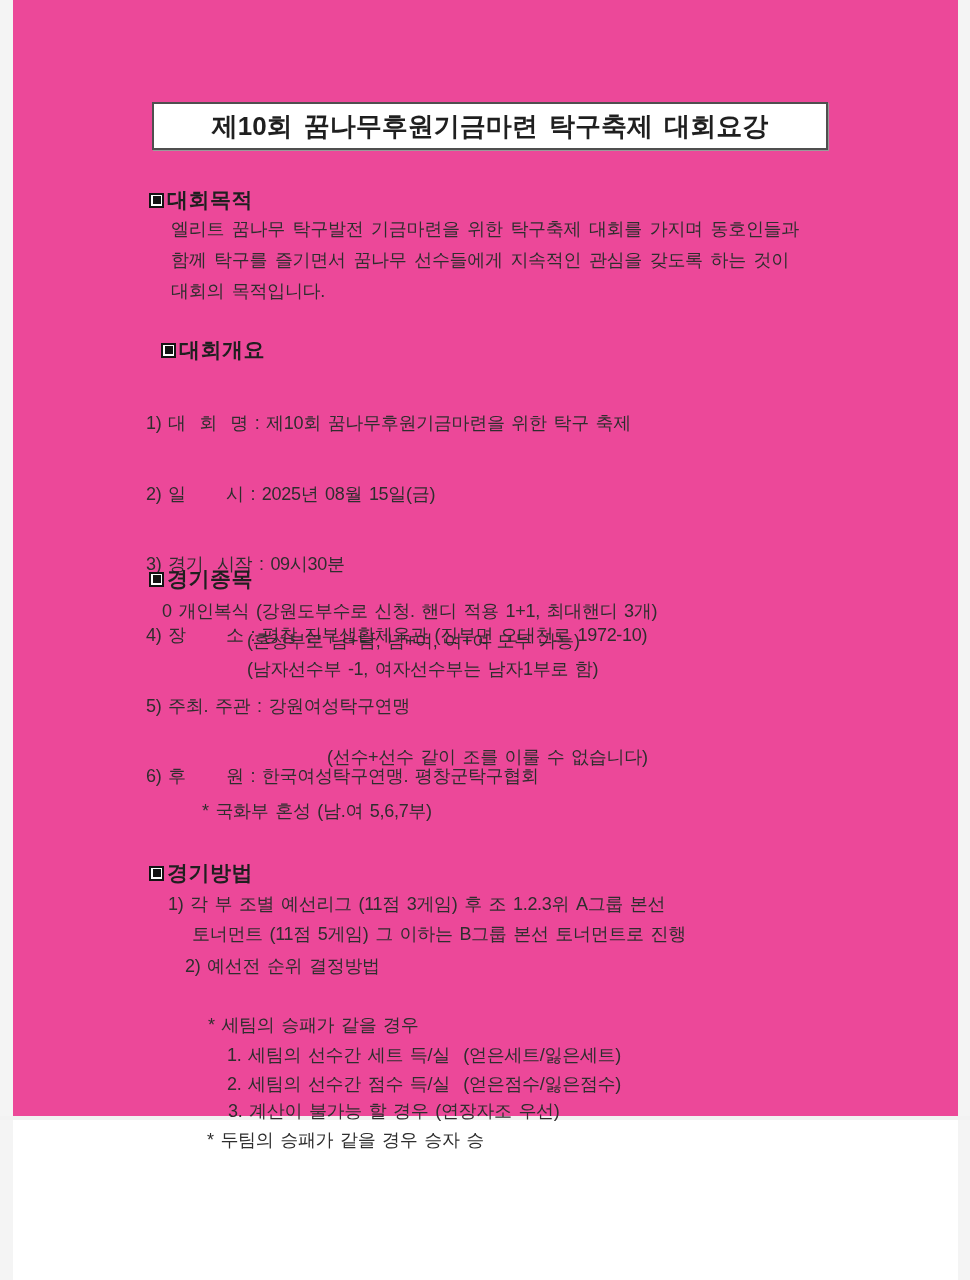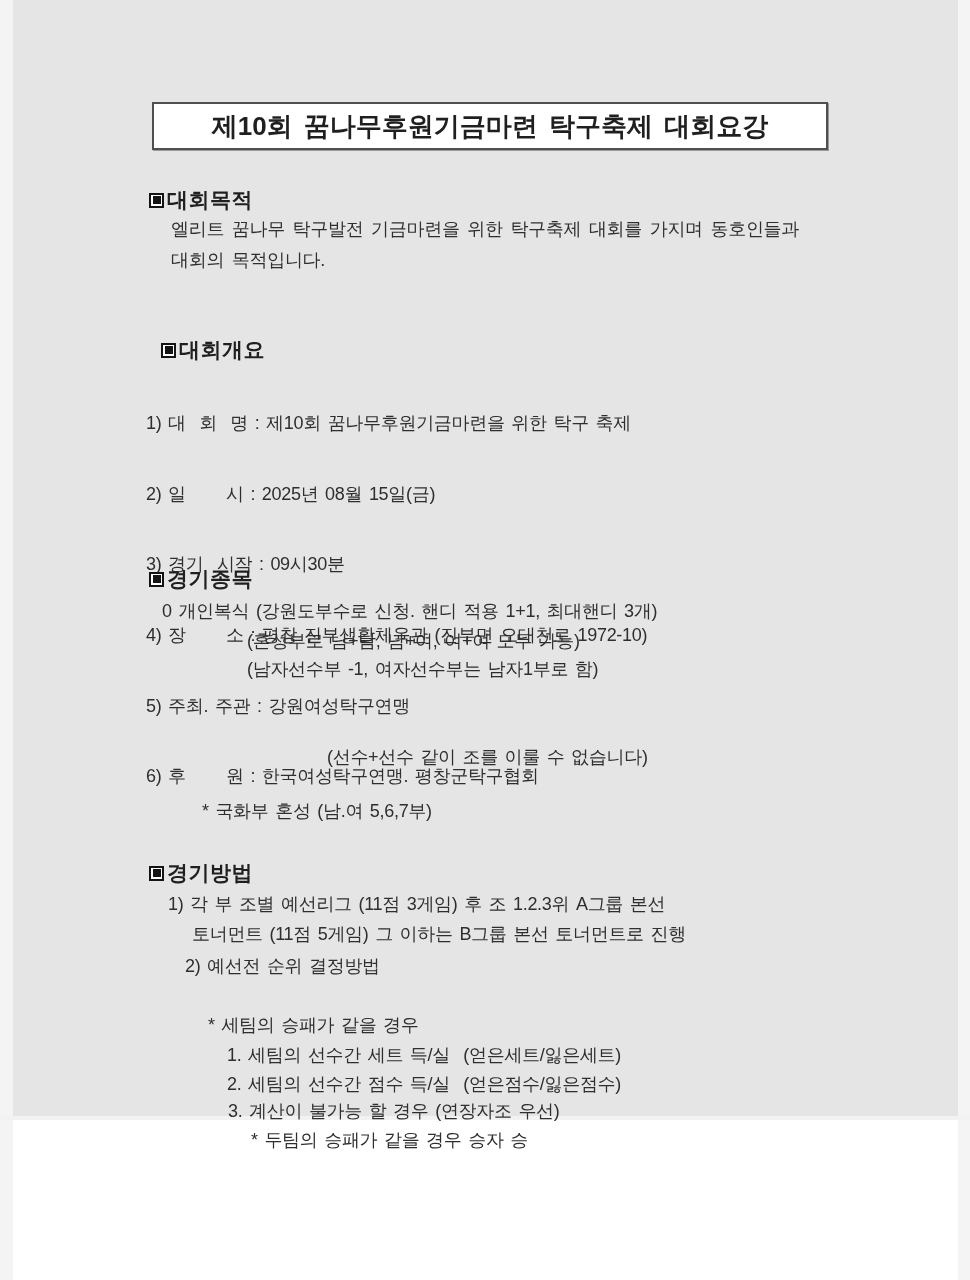--- a/index.html
+++ b/index.html
@@ -6,21 +6,21 @@
   body{
     width:970px;height:1280px;
     background:#ffffff;
     font-family:"Liberation Sans","DejaVu Sans",sans-serif;
     color:#2e2e2e;
     overflow:hidden;
   }
   .page{
     position:relative;
     width:970px;height:1120px;
-    background:#e5e5e5;
+    background:#ec4899;
   }
   .edge{position:absolute;background:#f4f4f4;}
   .edge-left{left:0;top:0;width:13px;height:1280px;}
   .edge-right{right:0;top:0;width:12px;height:1280px;}
   .edge-bottom{left:0;bottom:0;width:970px;height:4px;background:#f2f2f2;}
 
   .title-box{
     position:absolute;left:152px;top:102px;width:672px;height:44px;
     border:2px solid #4f4f4f;
     box-shadow:1px 1px 0 #9a9a9a;
@@ -78,20 +78,21 @@
   <div class="title-box">
     <span class="title-text">제10회 꿈나무후원기금마련 탁구축제 대회요강</span>
   </div>
 
   <div class="section-heading" style="top:186px;">
     <span class="marker"></span>
     <span>대회목적</span>
   </div>
   <div class="para" style="left:171px;top:213px;">
     <div>엘리트 꿈나무 탁구발전 기금마련을 위한 탁구축제 대회를 가지며 동호인들과</div>
+    <div>함께 탁구를 즐기면서 꿈나무 선수들에게 지속적인 관심을 갖도록 하는 것이</div>
     <div>대회의 목적입니다.</div>
   </div>
 
   <div class="section-heading" style="top:336px;padding-left:12px;">
     <span class="marker"></span>
     <span>대회개요</span>
   </div>
   <div class="list" style="left:146px;top:367px;">
     <div>1) 대  회  명 : 제10회 꿈나무후원기금마련을 위한 탁구 축제</div>
     <div>2) 일      시 : 2025년 08월 15일(금)</div>
@@ -115,15 +116,15 @@
     <span class="marker"></span>
     <span>경기방법</span>
   </div>
   <div class="line" style="left:168px;top:892px;">1) 각 부 조별 예선리그 (11점 3게임) 후 조 1.2.3위 A그룹 본선</div>
   <div class="line" style="left:192px;top:922px;">토너먼트 (11점 5게임) 그 이하는 B그룹 본선 토너먼트로 진행</div>
   <div class="line" style="left:185px;top:945px;margin-top:9px;">2) 예선전 순위 결정방법</div>
   <div class="line" style="left:208px;top:1013px;">* 세팀의 승패가 같을 경우</div>
   <div class="line" style="left:227px;top:1043px;">1. 세팀의 선수간 세트 득/실  (얻은세트/잃은세트)</div>
   <div class="line" style="left:227px;top:1072px;">2. 세팀의 선수간 점수 득/실  (얻은점수/잃은점수)</div>
   <div class="line" style="left:228px;top:1099px;">3. 계산이 불가능 할 경우 (연장자조 우선)</div>
-  <div class="line" style="left:207px;top:1128px;margin-left:44px;">* 두팀의 승패가 같을 경우 승자 승</div>
+  <div class="line" style="left:207px;top:1128px;">* 두팀의 승패가 같을 경우 승자 승</div>
 
 </div>
 
 </body></html>

